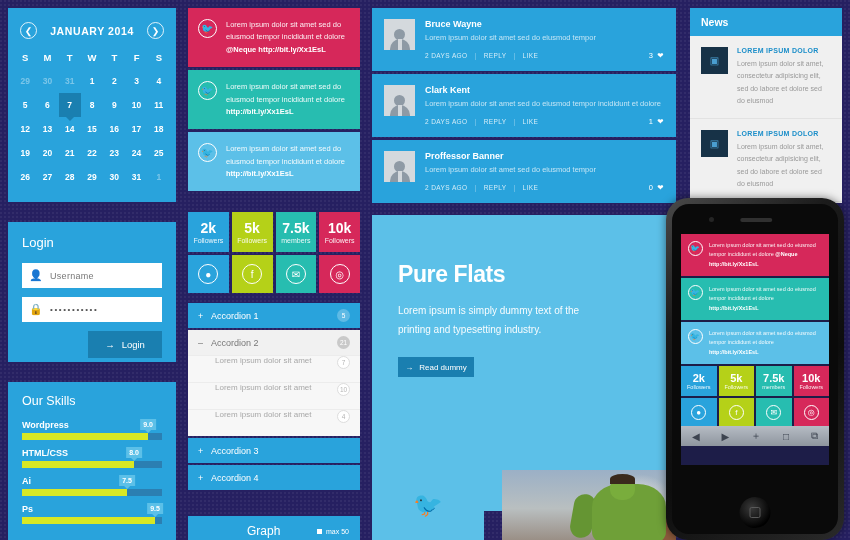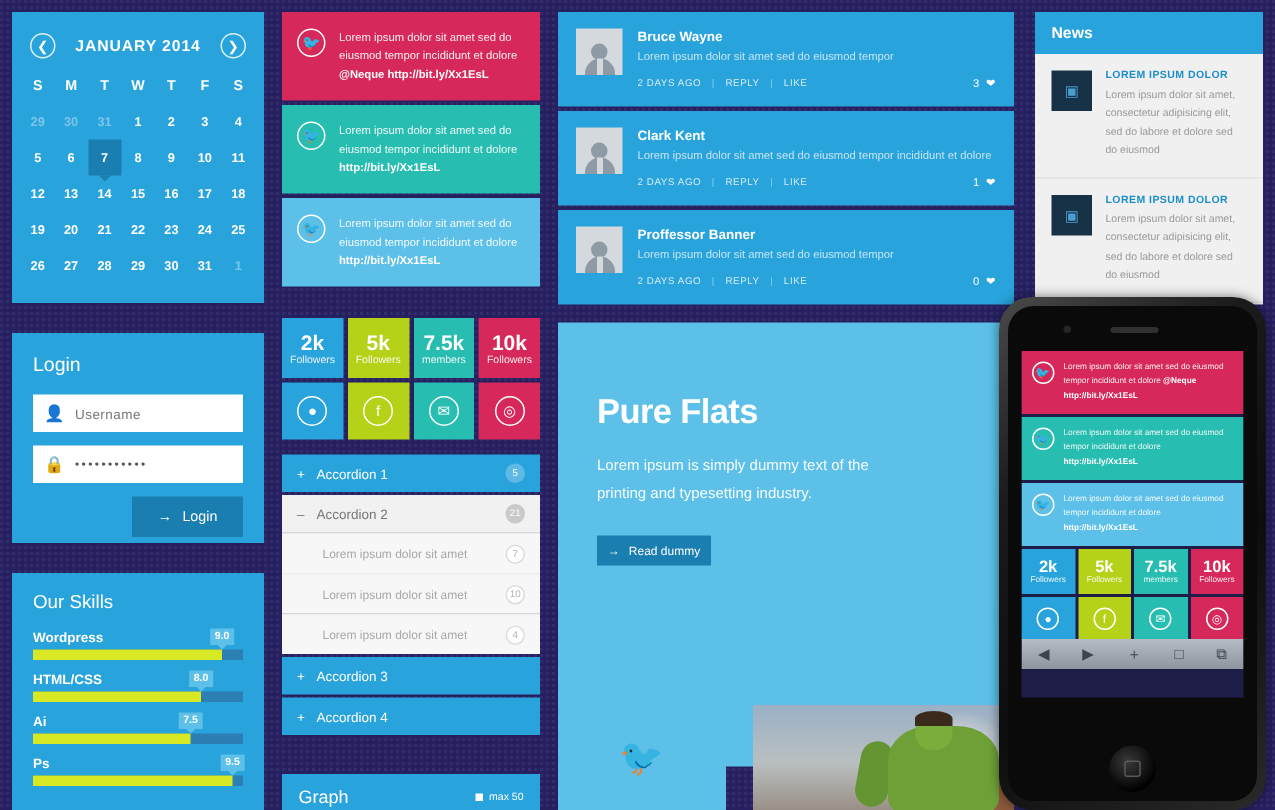--- a/index.html
+++ b/index.html
@@ -91,29 +91,29 @@
   .acc-sign { width: 13px; font-size: 9px; }
   .acc-lbl { flex: 1; }
   .badge {
     width: 13px; height: 13px; border-radius: 50%; font-size: 6.5px;
     display: flex; align-items: center; justify-content: center;
   }
   .acc-row.closed .badge { background: rgba(255,255,255,.25); color: #fff; }
   .acc-row.open .badge { background: #c9c9c9; color: #fff; }
   .acc-sub {
     background: #f7f7f7; color: #a8a8a8; font-size: 8px; height: 27px;
-    display: flex; align-items: center; padding: 0 10px 0 27px; border-top: 1px solid #ececec; cursor: pointer;
+    display: flex; padding: 0 10px 0 27px; border-top: 1px solid #ececec; cursor: pointer;
   }
   .acc-sub .badge { background: #fff; border: 1px solid #ddd; color: #b5b5b5; }
   .acc-sub .acc-lbl { flex: 1; }
   .acc-panel { margin-bottom: 2px; }
 
   
   .graph { left: 188px; top: 516px; width: 172px; height: 30px; background: #29a3dc; display: flex; align-items: center; justify-content: space-between; padding: 0 11px; }
-  .graph h3 { color: #fff; font-size: 12px; font-weight: 400; }
+  .graph h3 { color: #fff; font-size: 12px; font-weight: 400; margin-left: 48px; }
   .graph .legend { color: #fff; font-size: 7px; display: flex; align-items: center; gap: 4px; }
   .graph .sq { width: 5px; height: 5px; background: #fff; display: inline-block; }
 
   
   .comments { left: 372px; top: 8px; width: 304px; }
   .comment { background: #29a3dc; padding: 11px 12px; margin-bottom: 3px; display: flex; gap: 10px; }
   .avatar { flex: 0 0 auto; width: 31px; height: 31px; background: #d4d9dd; display: flex; align-items: flex-end; justify-content: center; overflow: hidden; }
   .avatar .head { width: 11px; height: 11px; border-radius: 50%; background: #8e9aa5; margin-bottom: -1px; }
   .avatar .body { width: 20px; height: 11px; border-radius: 10px 10px 0 0; background: #8e9aa5; position: relative; }
   .avatar .body::after { content:""; position:absolute; left:50%; top:0; transform:translateX(-50%); width:4px; height:11px; background:#d4d9dd; }

